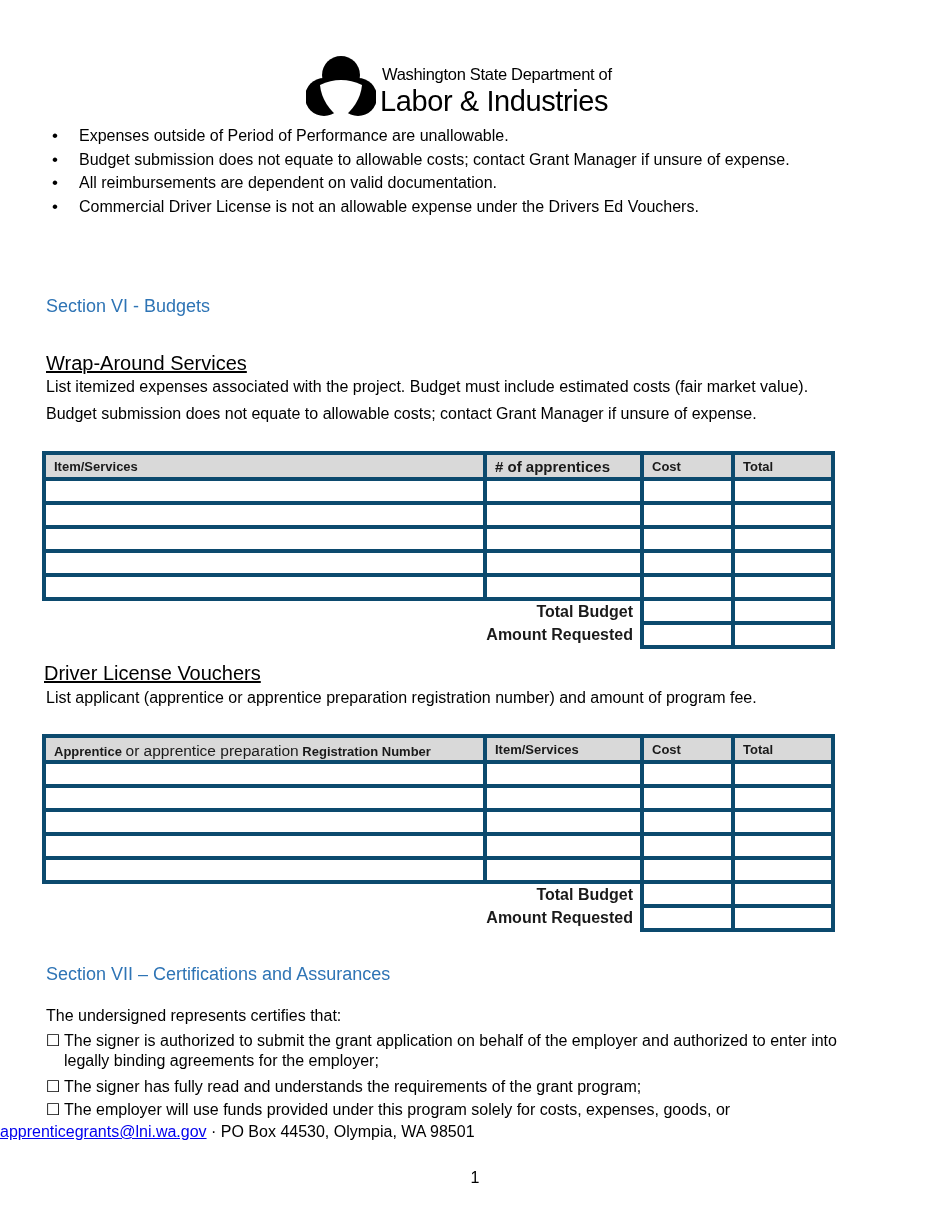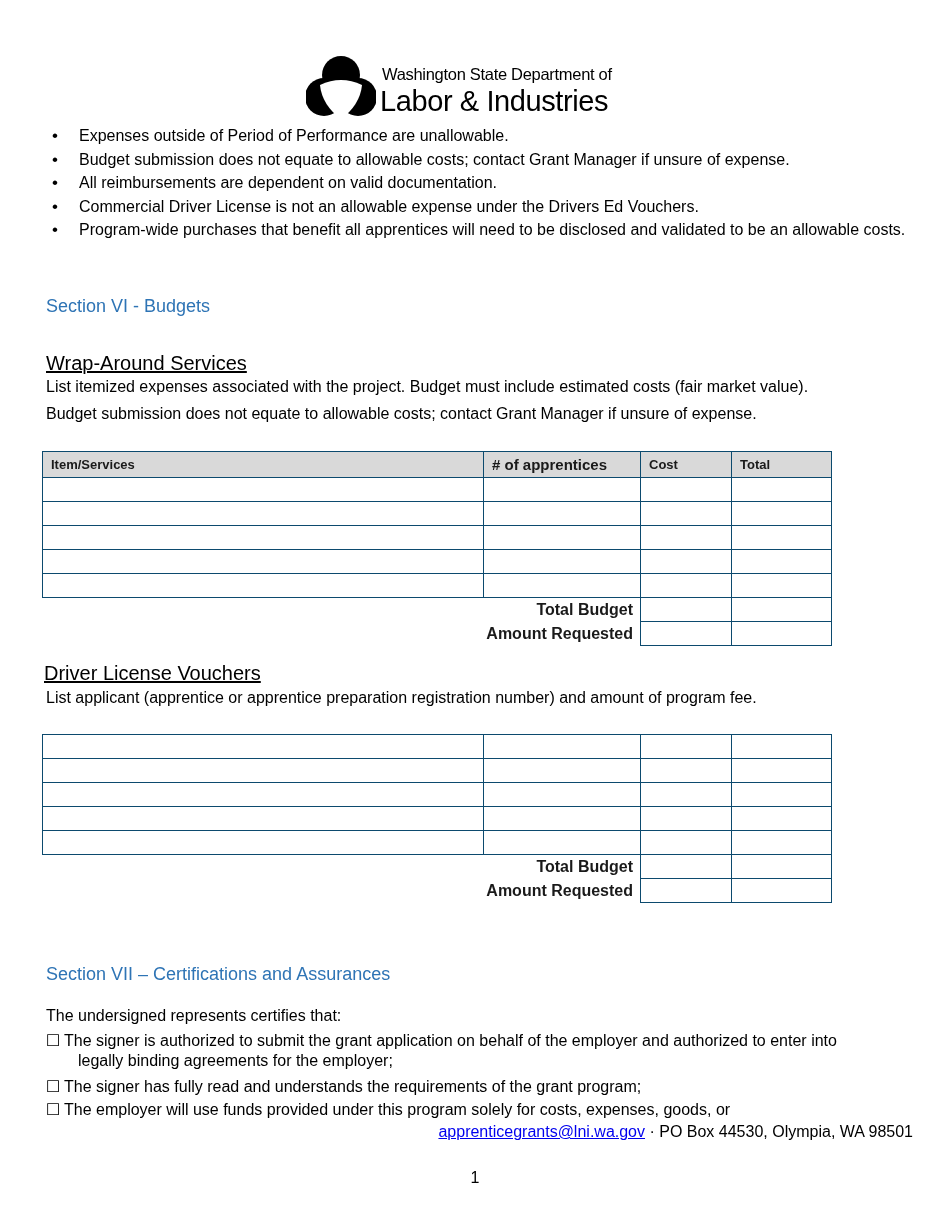--- a/index.html
+++ b/index.html
@@ -17,33 +17,33 @@
   ul.bullets { list-style: none; margin: 0; padding: 0; left: 52px; top: 124px; width: 880px; }
   ul.bullets li { position: relative; padding-left: 27px; font-size: 16px; line-height: 23.5px; }
   ul.bullets li::before { content: "\2022"; position: absolute; left: 0; top: 0; font-size: 17px; }
 
   .section-heading { color: #2e74b5; font-size: 18px; white-space: nowrap; }
   .sub-heading { font-weight: normal; text-decoration: underline; font-size: 20px; white-space: nowrap; }
   .para { font-size: 16px; white-space: nowrap; }
 
   table.budget { border-collapse: collapse; table-layout: fixed; position: absolute; }
   table.budget td, table.budget th {
-    border: 1px solid #0c4a6e; padding: 0 8px; height: 24px; font-size: 13px;
+    border: 4px solid #0c4a6e; padding: 0 8px; height: 24px; font-size: 13px;
     text-align: left; vertical-align: middle; box-sizing: border-box;
   }
   table.budget th { background: #d9d9d9; font-weight: bold; height: 26px; color: #1a1a1a; }
   table.budget td.summary-label {
     border: none; text-align: right; font-weight: bold; font-size: 16px; padding-right: 7px; color: #1a1a1a;
   }
   .hdr-big { font-size: 15.5px; font-weight: normal; }
   .cert-item { position: absolute; left: 46px; font-size: 16px; line-height: 23px; white-space: nowrap; }
   .cert-box { display: inline-block; font-size: 16px; width: 18px; }
-  .cert-cont { position: absolute; left: 78px; font-size: 16px; white-space: nowrap; }
-
-  .footer { left: 0; width: 913px; text-align: right; font-size: 16px; white-space: nowrap; }
+  .cert-cont { position: absolute; left: 64px; font-size: 16px; white-space: nowrap; }
+
+  .footer { left: 0; width: 913px; text-align: left; font-size: 16px; white-space: nowrap; }
   .footer a { color: #0000ee; text-decoration: underline; }
   .page-num { left: 0; width: 950px; text-align: center; font-size: 16px; }
 </style>
 </head>
 <body>
 
 <div class="abs logo">
   <svg class="logo-mark" viewBox="0 0 70 68">
     <circle cx="35" cy="20" r="19" fill="#000"></circle>
     <circle cx="18" cy="42" r="19" fill="#000"></circle>
@@ -52,21 +52,20 @@
   </svg>
   <div class="logo-line1">Washington State Department of</div>
   <div class="logo-line2">Labor &amp; Industries</div>
 </div>
 
 <ul class="abs bullets">
   <li>Expenses outside of Period of Performance are unallowable.</li>
   <li>Budget submission does not equate to allowable costs; contact Grant Manager if unsure of expense.</li>
   <li>All reimbursements are dependent on valid documentation.</li>
   <li>Commercial Driver License is not an allowable expense under the Drivers Ed Vouchers.</li>
-  <li>Program-wide purchases that benefit all apprentices will need to be disclosed and validated to be an allowable costs.</li>
 </ul>
 
 <div class="abs section-heading" style="left:46px; top:296px;">Section VI - Budgets</div>
 
 <div class="abs sub-heading" style="left:46px; top:352px;">Wrap-Around Services</div>
 <div class="abs para" style="left:46px; top:378px;">List itemized expenses associated with the project. Budget must include estimated costs (fair market value).</div>
 <div class="abs para" style="left:46px; top:405px;">Budget submission does not equate to allowable costs; contact Grant Manager if unsure of expense.</div>
 
 <table class="budget" style="left:42px; top:451px; width:789px;">
   <colgroup>
@@ -129,20 +128,26 @@
 <div class="abs para" style="left:46px; top:689px;">List applicant (apprentice or apprentice preparation registration number) and amount of program fee.</div>
 
 <table class="budget" style="left:42px; top:734px; width:789px;">
   <colgroup>
       <col style="width:441px">
       <col style="width:157px">
       <col style="width:91px">
       <col style="width:100px">
     </colgroup>
   <tbody>
+      <tr>
+    <th style="white-space:nowrap; padding-top:3px;"><span>Apprentice </span><span class="hdr-big">or apprentice preparation</span><span> Registration Number</span></th>
+    <th>Item/Services</th>
+    <th>Cost</th>
+    <th>Total</th>
+  </tr>
   <tr>
         <td></td>
         <td></td>
         <td></td>
         <td></td>
       </tr>
   <tr>
         <td></td>
         <td></td>
         <td></td>

